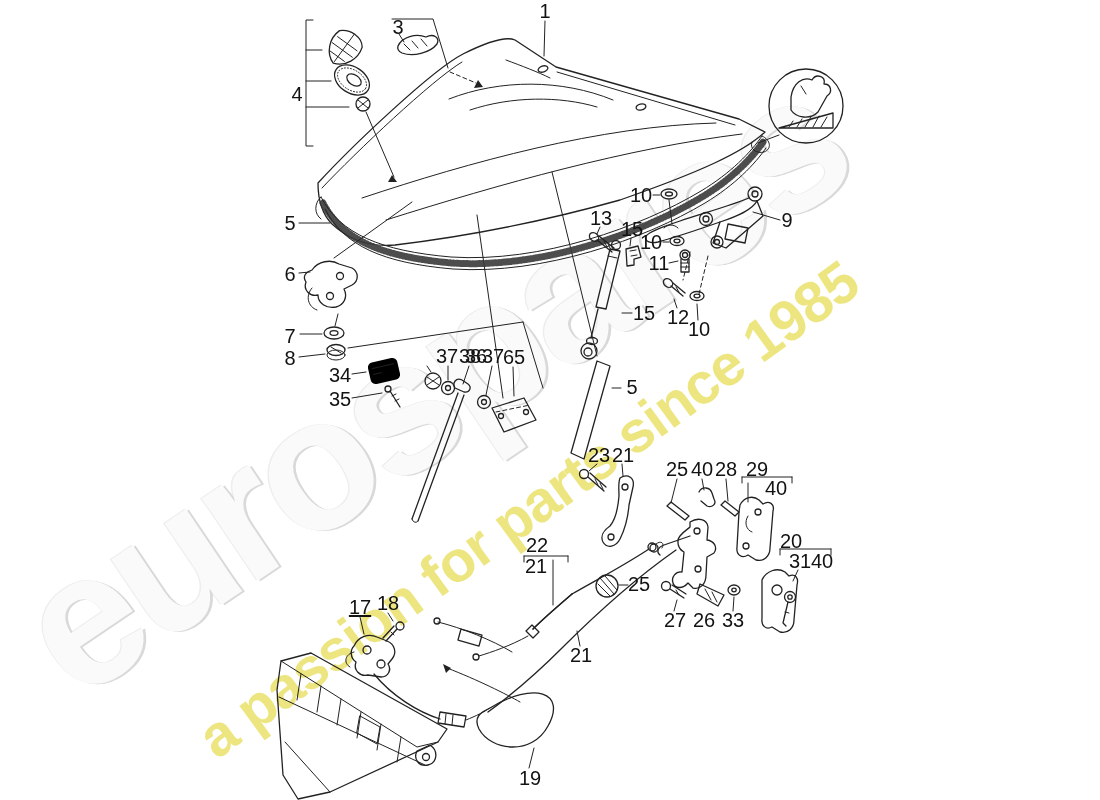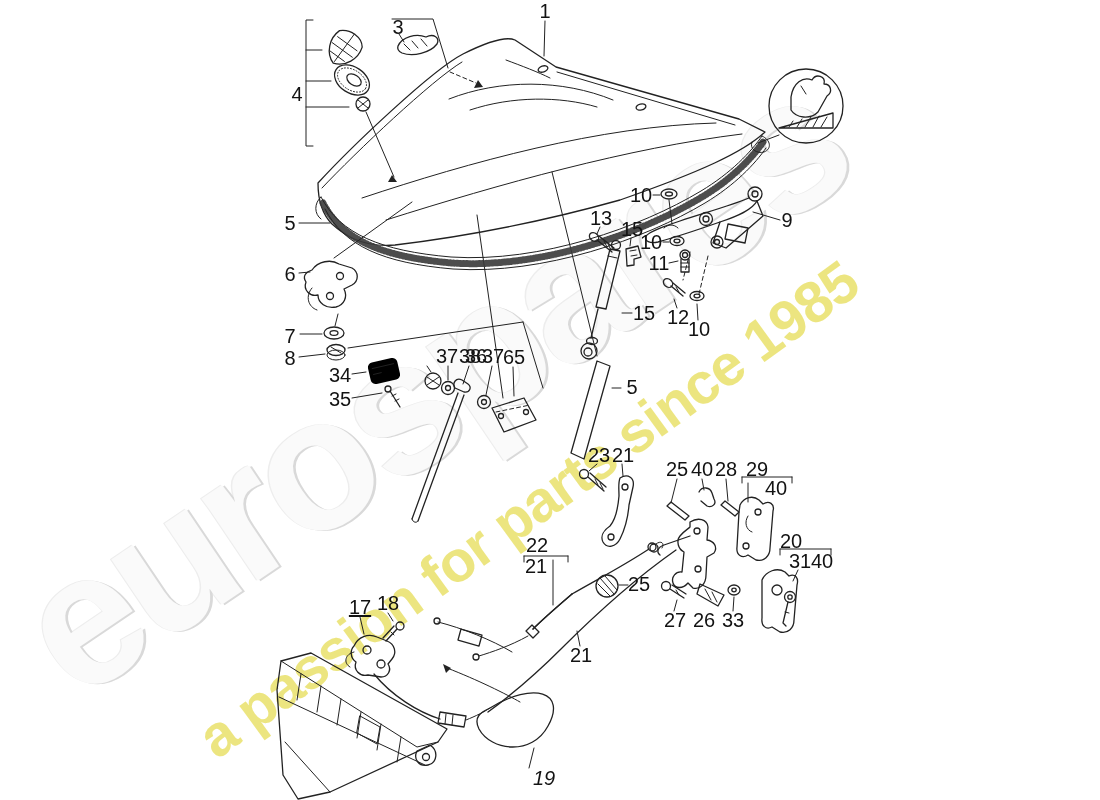--- a/index.html
+++ b/index.html
@@ -414,15 +414,15 @@
       <span class="callout" style="left: 822px; top: 561px;">40</span>
       <span class="callout" style="left: 537px; top: 545px;">22</span>
       <span class="callout" style="left: 536px; top: 566px;">21</span>
       <span class="callout" style="left: 639px; top: 584px;">25</span>
       <span class="callout" style="left: 581px; top: 655px;">21</span>
       <span class="callout" style="left: 675px; top: 620px;">27</span>
       <span class="callout" style="left: 704px; top: 620px;">26</span>
       <span class="callout" style="left: 733px; top: 620px;">33</span>
       <span class="callout" style="left: 360px; top: 607px; text-decoration: underline;">17</span>
       <span class="callout" style="left: 388px; top: 603px;">18</span>
-      <span class="callout" style="left: 544px; top: 778px; font-style: italic;">19</span>
+      <span class="callout" style="left: 530px; top: 778px;">19</span>
     </div>
 </div>
 
 </body></html>

